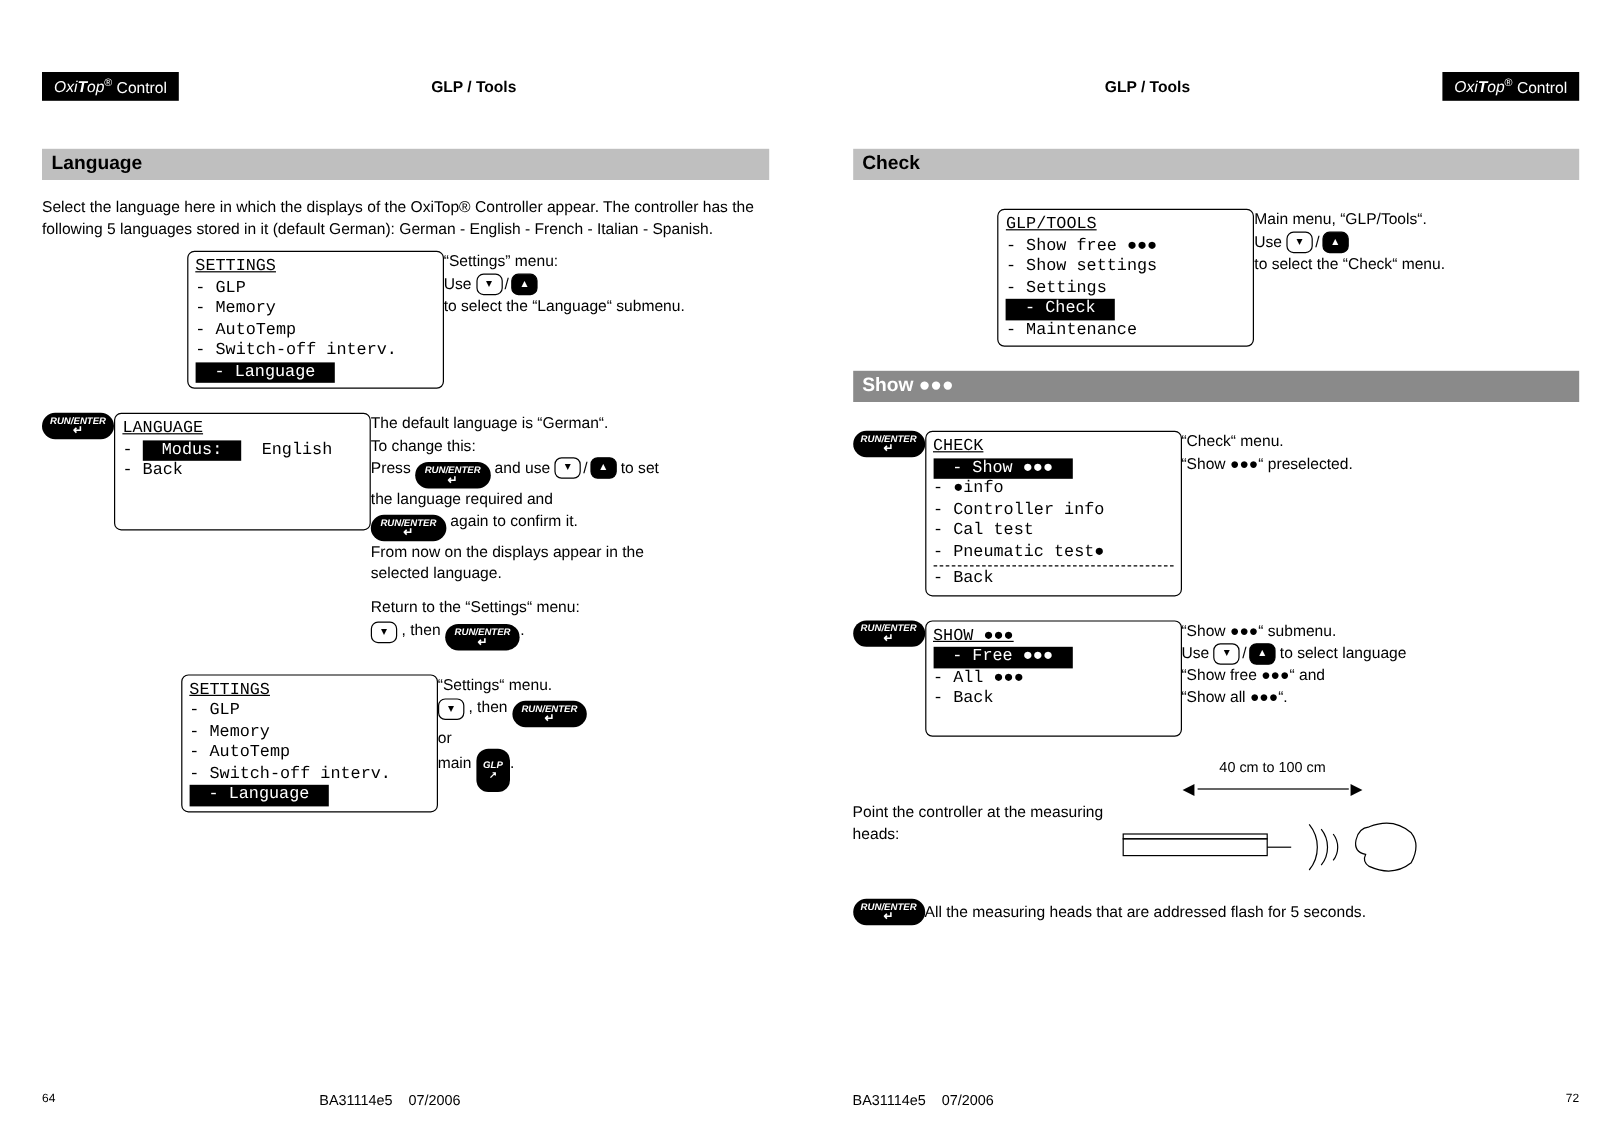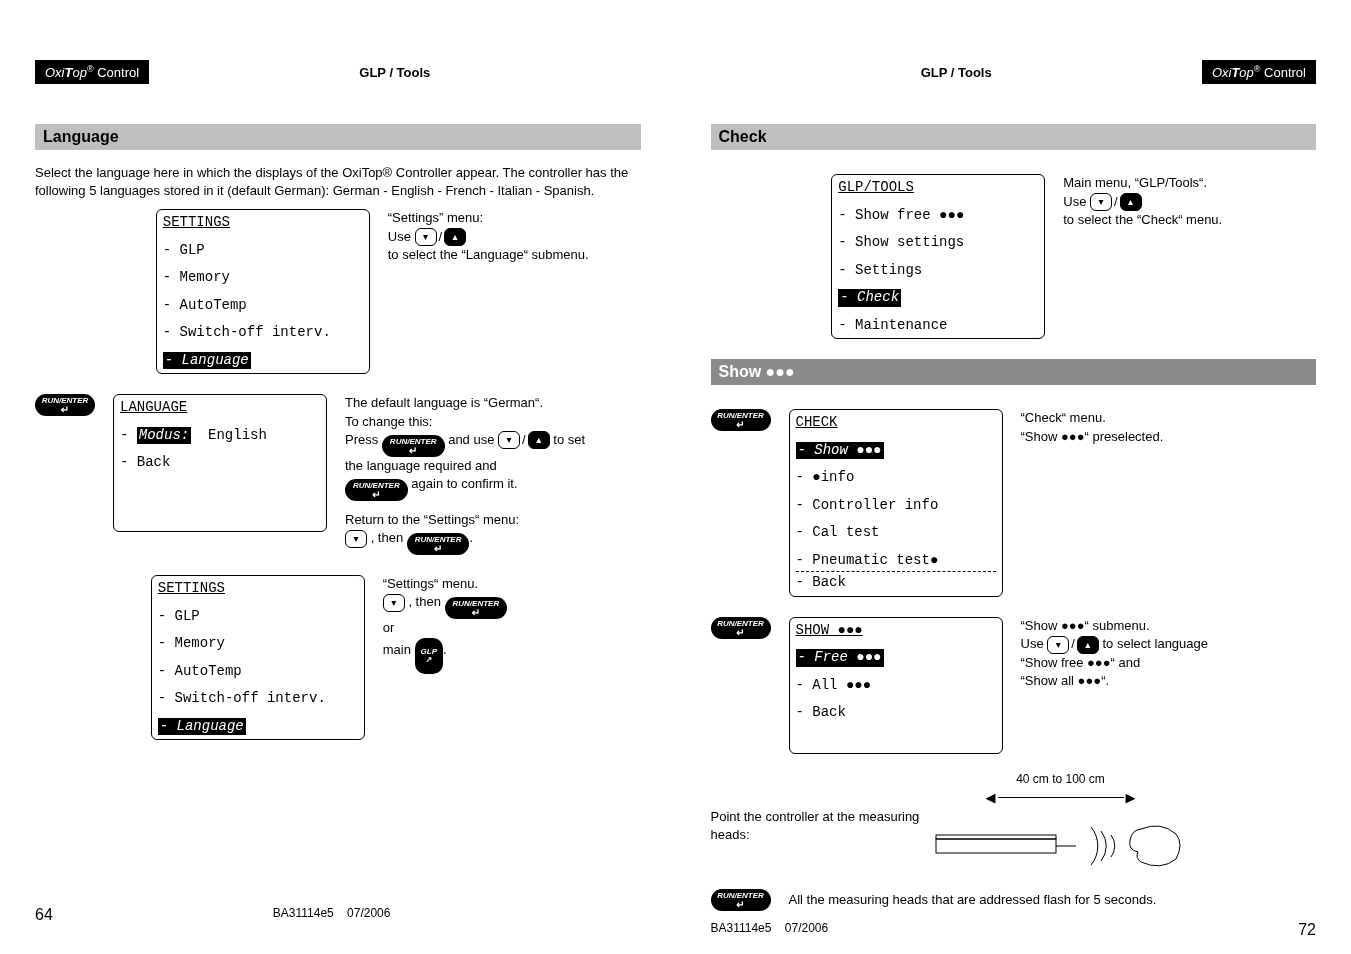--- a/index.html
+++ b/index.html
@@ -48,21 +48,20 @@
     margin: 10px 0 14px 0;
   }
   .heading-band.dark {
     background: #8a8a8a;
     color: #fff;
   }
   .para { line-height: 1.35; }
   .row {
     display: flex;
     align-items: flex-start;
-    gap: 18px;
     margin: 10px 0;
   }
   .row.center2 { justify-content: center; }
   .btn {
     display: inline-flex;
     flex-direction: column;
     align-items: center;
     justify-content: center;
     background: #000;
     color: #fff;
@@ -95,30 +94,30 @@
   .lcd {
     font-family: "Courier New", monospace;
     border: 1.5px solid #000;
     border-radius: 6px;
     padding: 4px 6px;
     width: 200px;
     line-height: 1.25;
     font-size: 14px;
   }
   .lcd .title { text-decoration: underline; }
-  .lcd .sel { background:#000; color:#fff; padding:0 2px; display:inline-block;font-style:italic; }
-  .lcd .line { white-space: pre; margin-top: 10px; }
+  .lcd .sel { background:#000; color:#fff; padding:0 16px; display:inline-block; }
+  .lcd .line { white-space: pre; }
   .side-note { font-size: 13px; line-height:1.4; }
   .side-note .inline { display:inline-flex; align-items:center; gap:2px; vertical-align:middle; }
   .footer {
     margin-top: auto;
     display: flex;
     font-size: 12px;
   }
-  .footer .pn { font-size: 16px; }
+  .footer .pn { font-size: 10px; }
   .footer.left .pn { order:1; margin-right: 220px; }
   .footer.left .doc { order:2; }
   .footer.right .doc { order:1; }
   .footer.right .pn { order:2; margin-left: auto; }
   .point-row { display:flex; align-items:center; gap:30px; }
   .controller-svg { width: 260px; height: 70px; }
   .dist-label { font-size:12px; text-align:center; }
   .arrowline { display:flex; align-items:center; gap:2px; justify-content:center;}
   .arrowline .shaft { flex:1; border-top:1px solid #000; height:0;}
   .stack { display:flex; flex-direction:column; align-items:center; gap:4px; width:160px; }
@@ -192,20 +191,21 @@
           </span>
           <span>to set the language required and</span>
         </div>
         <div>
           <span class="btn">
               <span>RUN/ENTER</span>
               <span class="enter-glyph">↵</span>
             </span>
           <span>again to confirm it.</span>
         </div>
+        <div>From now on the displays appear in the selected language.</div>
         <div style="height:10px"></div>
         <div>Return to the “Settings“ menu:</div>
         <div>
           <span class="keycap">▾</span>
           <span>, then</span>
           <span class="btn">
               <span>RUN/ENTER</span>
               <span class="enter-glyph">↵</span>
             </span>.
         </div>

